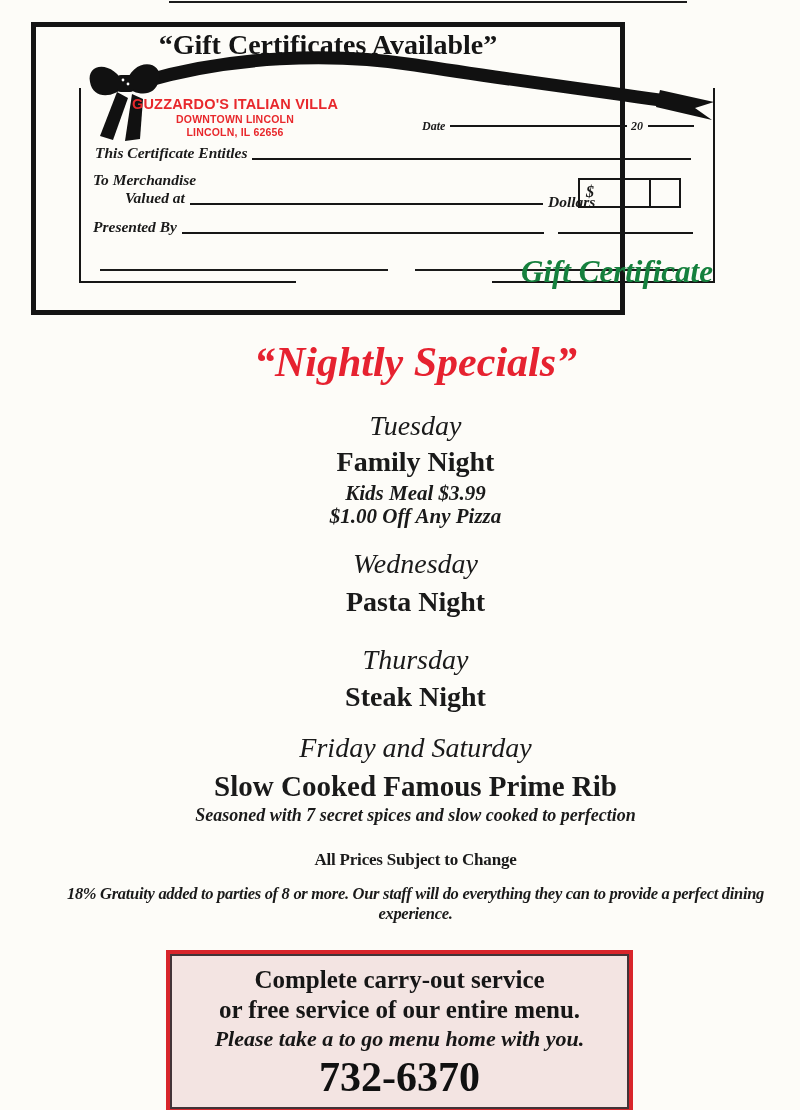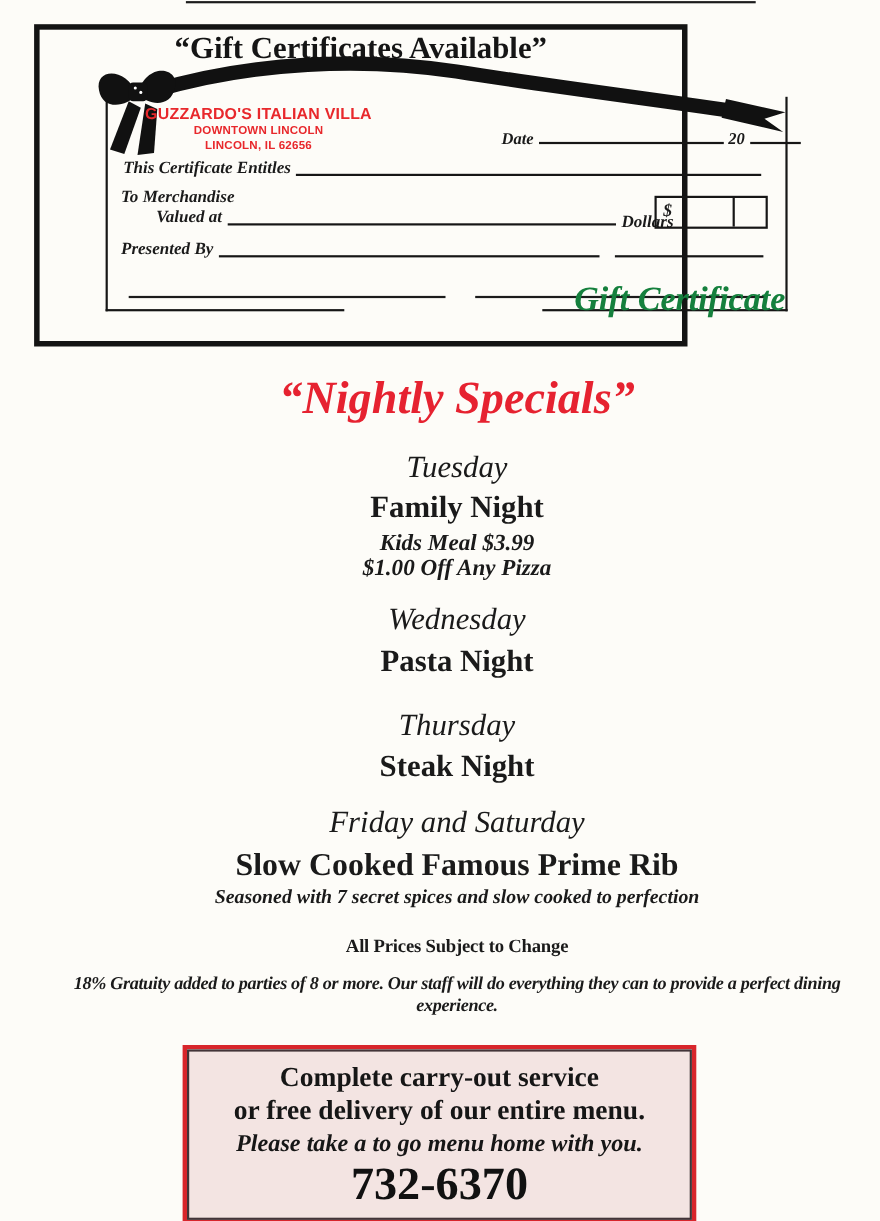--- a/index.html
+++ b/index.html
@@ -34,29 +34,30 @@
     position:absolute;left:94px;top:69px;width:210px;text-align:center;
     font-family:"Liberation Sans", sans-serif;color:#e8282c;z-index:4;
   }
   .red-block .biz{font-weight:bold;font-size:14.5px;letter-spacing:0.2px;}
   .red-block .addr{font-weight:bold;font-size:10.5px;margin-top:1px;letter-spacing:0.2px;}
 
   .lbl{font-weight:bold;font-style:italic;font-family:"Liberation Serif", serif;}
   .fill-line{flex:1;border-bottom:2px solid #161616;height:6px;margin:0 0 2px 5px;}
   .row{display:flex;align-items:flex-end;position:absolute;}
 
-  .date-row{left:382px;top:92px;width:276px;display:flex;align-items:center;position:absolute;font-size:15px;margin-left:34px;}
+  .date-row{left:382px;top:92px;width:276px;display:flex;align-items:flex-start;position:absolute;font-size:12px;}
   .date-row .yr{flex:0 0 46px;}
   .date-row .lbl{margin-left:4px;}
 
   
   .cert-inner{
-    position:absolute;left:60px;top:61px;width:616px;height:195px;
+    position:absolute;left:43px;top:61px;width:616px;height:195px;
     border-left:2px solid #161616;border-right:2px solid #161616;
     box-sizing:content-box;
+    padding-left:16px;
   }
   .cert-inner .lbl{font-size:15.5px;}
   .entitles{top:56px;left:14px;right:22px;}
   .merch{position:absolute;top:83px;left:12px;}
   .valued{top:101px;left:44px;width:418px;}
   .dollars{position:absolute;top:105px;left:467px;}
   .dollar-box{
     position:absolute;top:90px;left:497px;width:103px;height:30px;
     border:2px solid #161616;box-sizing:border-box;
   }
@@ -201,19 +202,19 @@
   <div class="abs m day f-day">Friday and Saturday</div>
   <div class="abs m name f-name">Slow Cooked Famous Prime Rib</div>
   <div class="abs m det f-d1">Seasoned with 7 secret spices and slow cooked to perfection</div>
 
   <div class="abs m prices">All Prices Subject to Change</div>
   <div class="abs m grat">18% Gratuity added to parties of 8 or more. Our staff will do everything they can to provide a perfect dining experience.</div>
 
   <div class="abs carryout">
     <div class="carryout-inner">
       <div class="c1">Complete carry-out service</div>
-      <div class="c2">or free delivery of our entire menu.</div>
+      <div class="c2">or free service of our entire menu.</div>
       <div class="c3">Please take a to go menu home with you.</div>
       <div class="phone">732-6370</div>
     </div>
   </div>
 
 </div>
 
 </body></html>

